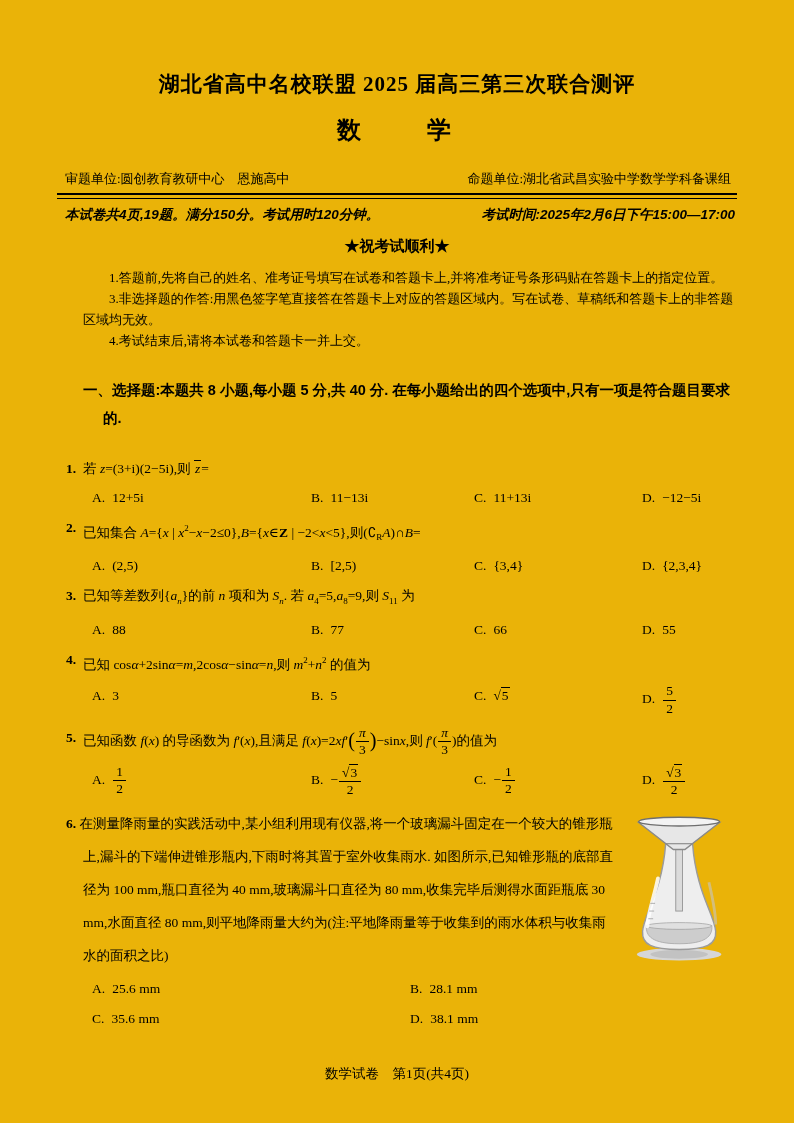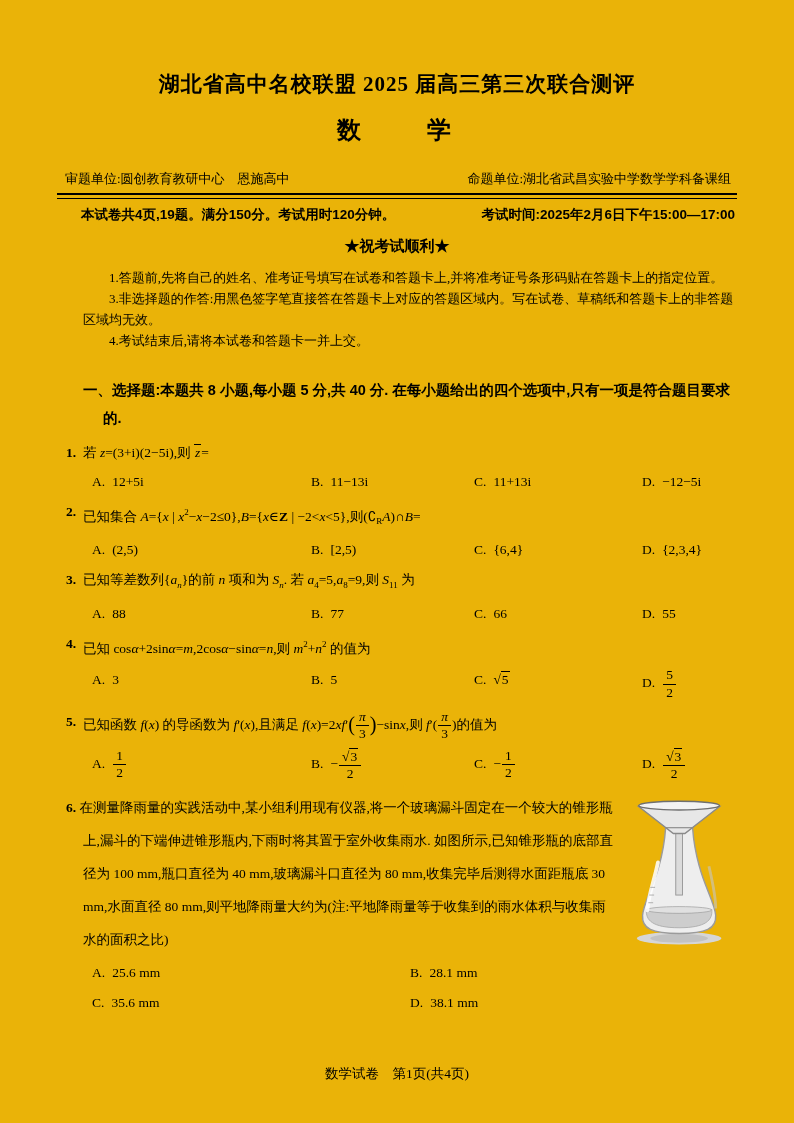--- a/index.html
+++ b/index.html
@@ -20,33 +20,33 @@
   }
   .subject{
     text-align:center;font-size:24px;font-weight:bold;
     letter-spacing:6px;margin:16px 0 24px 0;
   }
   .units{display:flex;justify-content:space-between;font-size:13px;margin:0 6px 5px 8px;}
   .rule{height:3px;border-top:2px solid #000;border-bottom:1px solid #000;margin:0 0 7px 0;}
   .info{
     display:flex;justify-content:space-between;
     font-family:"Liberation Sans","DejaVu Sans",sans-serif;
-    font-weight:bold;font-size:13.5px;margin:0 2px 0 24px;
+    font-weight:bold;font-size:13.5px;margin:0 2px 0 8px;font-style:italic;
   }
   .wish{text-align:center;font-weight:bold;font-size:15px;margin:13px 0 11px 0;}
   .notice-title{
     font-family:"Liberation Sans","DejaVu Sans",sans-serif;
     font-weight:bold;font-size:14px;margin:0 0 3px 26px;
   }
   .note{font-size:13px;line-height:21px;margin:0 0 0 26px;text-indent:26px;}
 
   .sec-head{
     font-family:"Liberation Sans","DejaVu Sans",sans-serif;
     font-weight:bold;font-size:14.5px;line-height:28px;
-    margin:25px 0 8px 26px;padding-left:20px;text-indent:-20px;
+    margin:25px 0 24px 26px;padding-left:20px;text-indent:-20px;
   }
 
   .q{margin:0 0 0 9px;}
   .stem{display:flex;font-size:13.5px;line-height:26px;margin:3px 0 3px 0;}
   .qnum{font-weight:bold;flex:0 0 17px;}
   .stem-text{flex:1;}
   .opts{font-size:13.5px;line-height:26px;padding-left:26px;margin:0 0 4px 0;display:grid;}
   .opts4{grid-template-columns:219px 163px 168px 1fr;}
   .opts2{grid-template-columns:318px 1fr;line-height:30px;}
   .opts.tall{margin:6px 0 8px 0;}
@@ -116,21 +116,21 @@
     </div>
 
     <div class="q">
       <div class="stem">
         <span class="qnum">2.</span>
         <span class="stem-text">已知集合 <i>A</i>={<i>x</i> | <i>x</i><sup>2</sup>−<i>x</i>−2≤0},<i>B</i>={<i>x</i>∈<b>Z</b> | −2&lt;<i>x</i>&lt;5},则(∁<sub>R</sub><i>A</i>)∩<i>B</i>=</span>
       </div>
       <div class="opts opts4">
         <span class="opt"><span class="olab">A.</span><span>(2,5)</span></span>
         <span class="opt"><span class="olab">B.</span><span>[2,5)</span></span>
-        <span class="opt"><span class="olab">C.</span><span>{6,4}</span></span>
+        <span class="opt"><span class="olab">C.</span><span>{3,4}</span></span>
         <span class="opt"><span class="olab">D.</span><span>{2,3,4}</span></span>
       </div>
     </div>
 
     <div class="q">
       <div class="stem">
         <span class="qnum">3.</span>
         <span class="stem-text">已知等差数列{<i>a<sub>n</sub></i>}的前 <i>n</i> 项和为 <i>S<sub>n</sub></i>. 若 <i>a</i><sub>4</sub>=5,<i>a</i><sub>8</sub>=9,则 <i>S</i><sub>11</sub> 为</span>
       </div>
       <div class="opts opts4">

